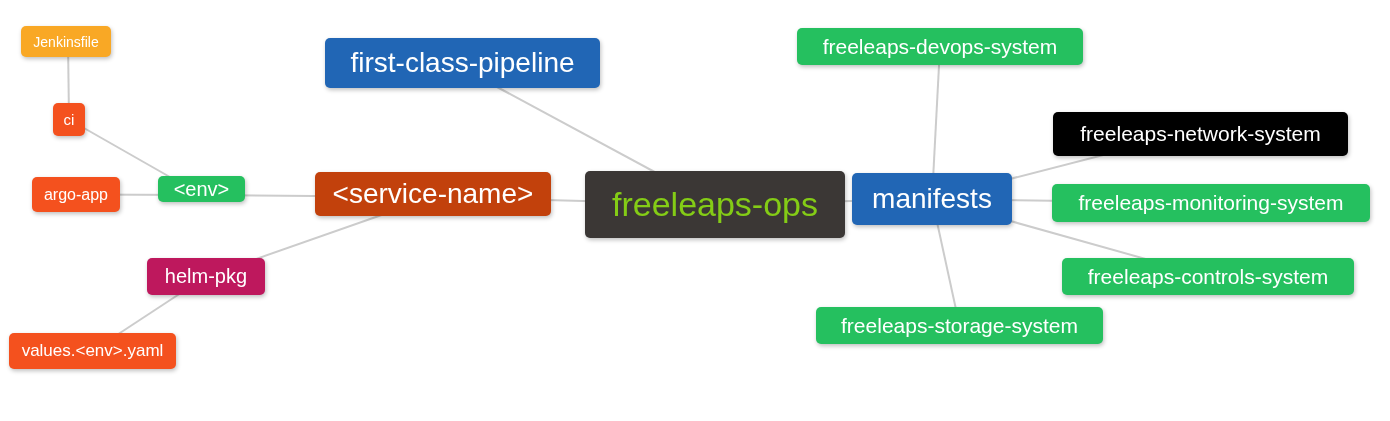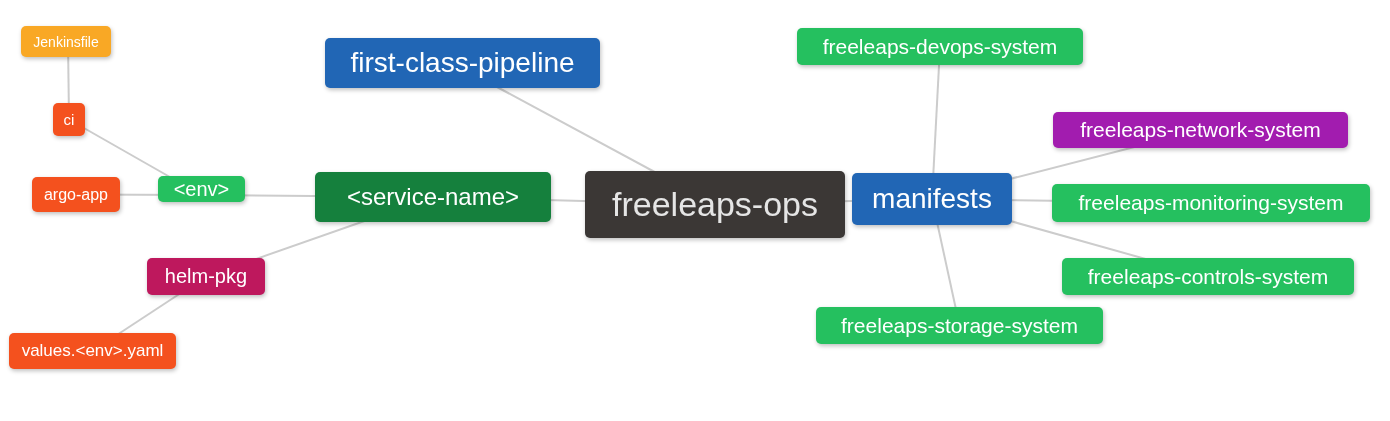--- a/index.html
+++ b/index.html
@@ -60,22 +60,22 @@
       <line x1="932" y1="199" x2="959.5" y2="325.5" stroke="#cccccc" stroke-width="2"></line>
     </svg>
   <div>
       <div class="node" style="left: 21px; top: 26px; width: 90px; height: 31px; font-size: 14px; background: rgb(249, 168, 37); color: rgb(255, 255, 255);">Jenkinsfile</div>
       <div class="node" style="left: 53px; top: 103px; width: 32px; height: 33px; font-size: 15px; background: rgb(244, 81, 30); color: rgb(255, 255, 255);">ci</div>
       <div class="node" style="left: 32px; top: 177px; width: 88px; height: 35px; font-size: 16px; background: rgb(244, 81, 30); color: rgb(255, 255, 255);">argo-app</div>
       <div class="node" style="left: 158px; top: 176px; width: 87px; height: 26px; font-size: 20px; background: rgb(37, 192, 95); color: rgb(255, 255, 255);">&lt;env&gt;</div>
       <div class="node" style="left: 147px; top: 258px; width: 118px; height: 37px; font-size: 20px; background: #be185d; color: rgb(255, 255, 255);">helm-pkg</div>
       <div class="node" style="left: 9px; top: 333px; width: 167px; height: 36px; font-size: 17px; background: rgb(244, 81, 30); color: rgb(255, 255, 255);">values.&lt;env&gt;.yaml</div>
       <div class="node" style="left: 325px; top: 38px; width: 275px; height: 50px; font-size: 28px; background: rgb(33, 102, 181); color: rgb(255, 255, 255);">first-class-pipeline</div>
-      <div class="node" style="left: 315px; top: 172px; width: 236px; height: 50px; font-size: 24px; background: #15803d; color: rgb(255, 255, 255);">&lt;service-name&gt;</div>
-      <div class="node" style="left: 585px; top: 171px; width: 260px; height: 67px; font-size: 34px; background: rgb(59, 55, 53); color: #e5e5e5;">freeleaps-ops</div>
+      <div class="node" style="left: 315px; top: 172px; width: 236px; height: 44px; font-size: 28px; background: #c2410c; color: rgb(255, 255, 255);">&lt;service-name&gt;</div>
+      <div class="node" style="left: 585px; top: 171px; width: 260px; height: 67px; font-size: 34px; background: rgb(59, 55, 53); color: #84cc16;">freeleaps-ops</div>
       <div class="node" style="left: 852px; top: 173px; width: 160px; height: 52px; font-size: 28px; background: rgb(33, 102, 181); color: rgb(255, 255, 255);">manifests</div>
       <div class="node" style="left: 797px; top: 28px; width: 286px; height: 37px; font-size: 21px; background: rgb(37, 192, 95); color: rgb(255, 255, 255);">freeleaps-devops-system</div>
-      <div class="node" style="left: 1053px; top: 112px; width: 295px; height: 36px; font-size: 21px; background: #a21caf; color: rgb(255, 255, 255);">freeleaps-network-system</div>
+      <div class="node" style="left: 1053px; top: 112px; width: 295px; height: 44px; font-size: 21px; background: #000000; color: rgb(255, 255, 255);">freeleaps-network-system</div>
       <div class="node" style="left: 1052px; top: 184px; width: 318px; height: 38px; font-size: 21px; background: rgb(37, 192, 95); color: rgb(255, 255, 255);">freeleaps-monitoring-system</div>
       <div class="node" style="left: 1062px; top: 258px; width: 292px; height: 37px; font-size: 21px; background: rgb(37, 192, 95); color: rgb(255, 255, 255);">freeleaps-controls-system</div>
       <div class="node" style="left: 816px; top: 307px; width: 287px; height: 37px; font-size: 21px; background: rgb(37, 192, 95); color: rgb(255, 255, 255);">freeleaps-storage-system</div>
     </div>
 </div>
 
 </body></html>

